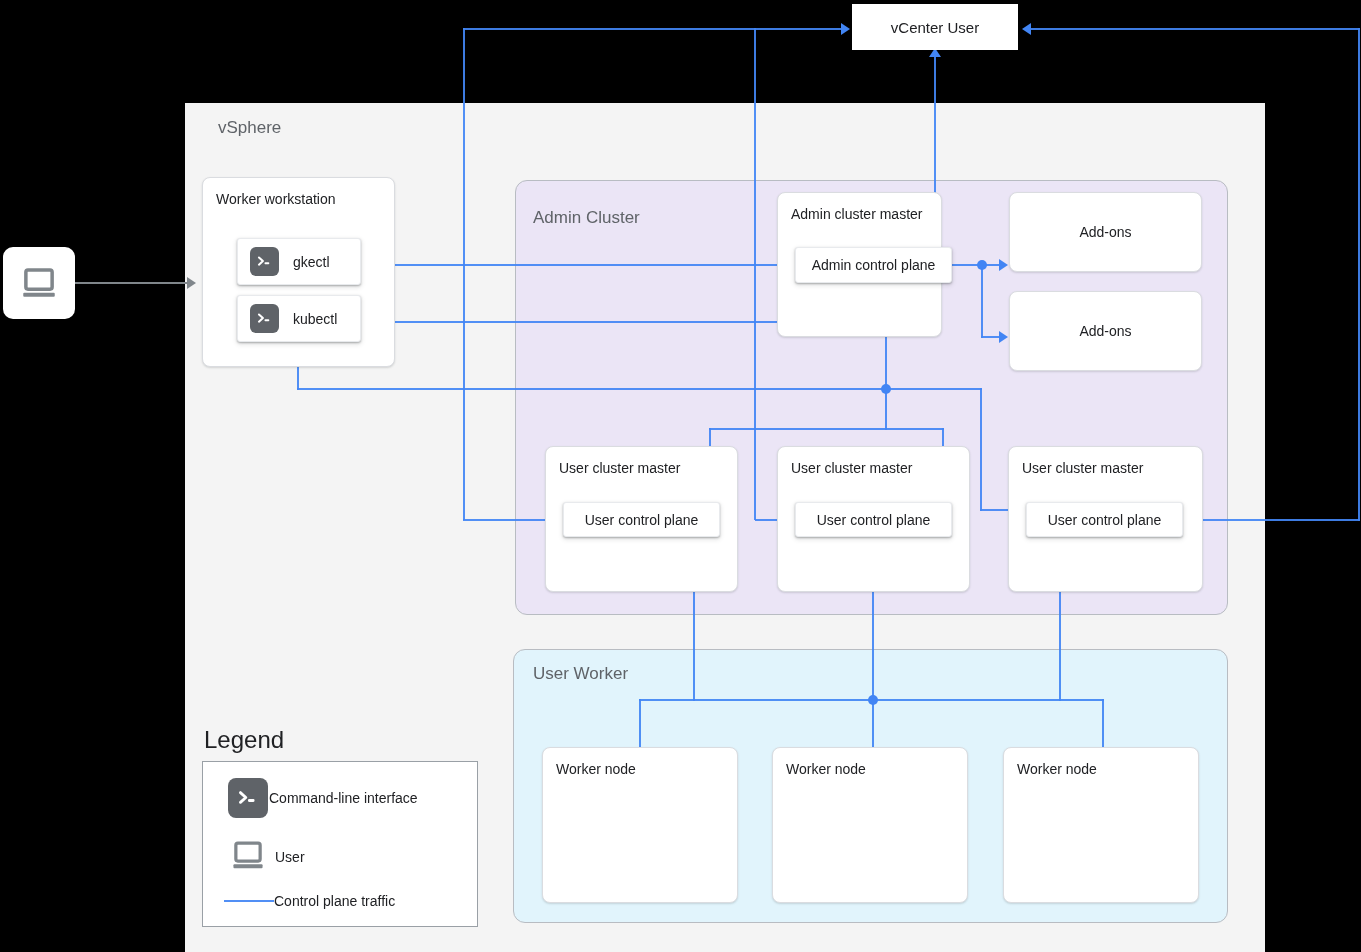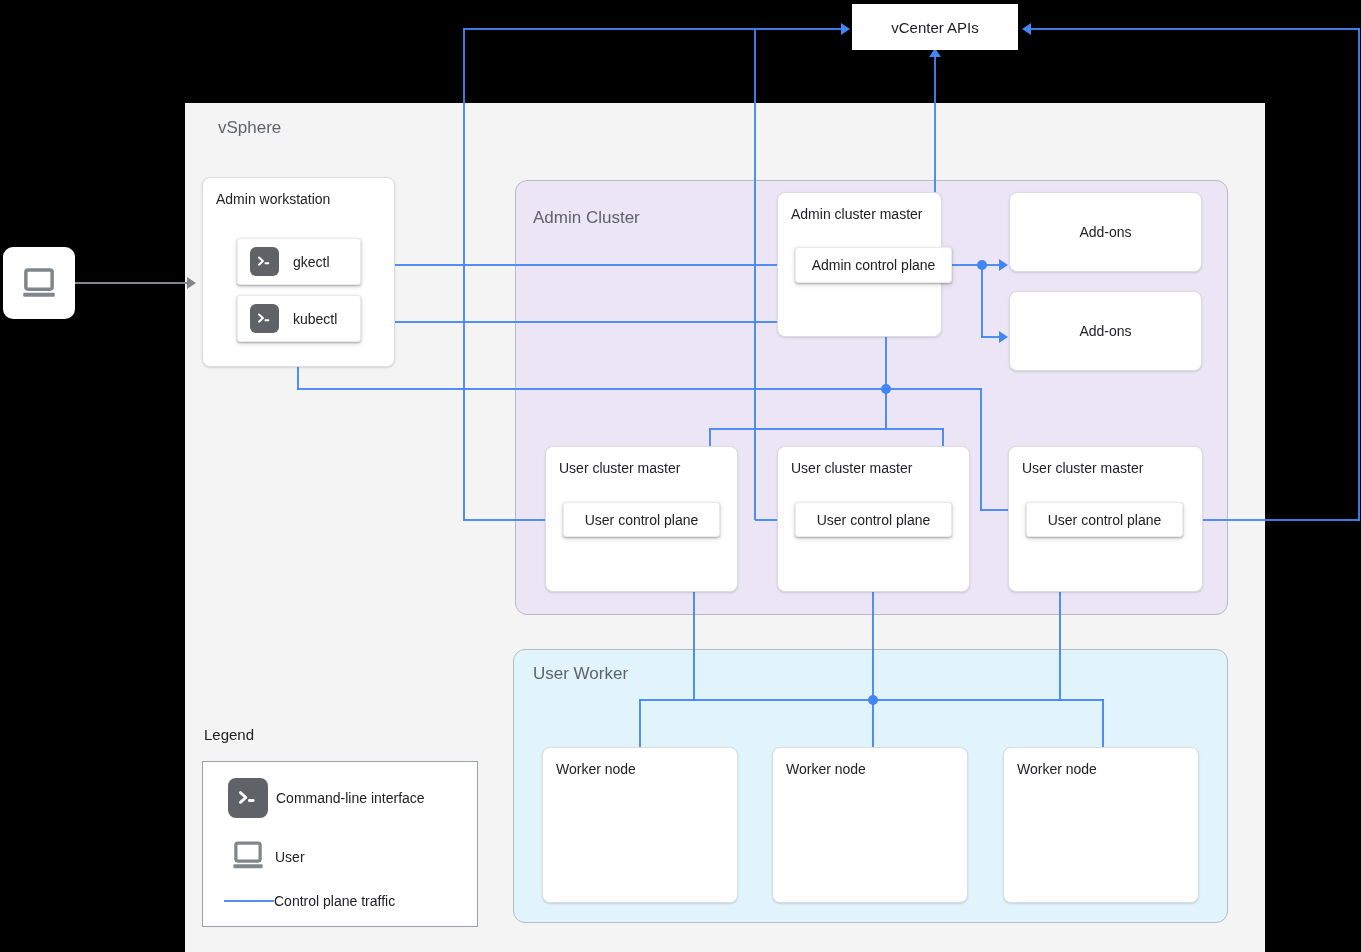--- a/index.html
+++ b/index.html
@@ -40,21 +40,21 @@
   .arr-u{border-left:6px solid transparent;border-right:6px solid transparent;border-bottom:9px solid #4285f4;}
   .arr-d{border-left:6px solid transparent;border-right:6px solid transparent;border-top:9px solid #4285f4;}
   .arr-gray-r{border-top:6px solid transparent;border-bottom:6px solid transparent;border-left:9px solid #80868b;}
   
   .term-icon{background:#5f6368;border-radius:6px;display:flex;align-items:center;justify-content:center;}
   .tool-row{display:flex;align-items:center;gap:14px;padding-left:12px;height:100%;}
   .tool-label{font-size:14px;color:#202124;}
   
   .user-box{background:#fff;border-radius:10px;display:flex;align-items:center;justify-content:center;}
   
-  .legend-title{font-size:15px;color:#202124;}
+  .legend-title{font-size:24px;color:#202124;}
   .legend-box{background:#fff;border:1px solid #9aa0a6;}
   .legend-row{position:absolute;display:flex;align-items:center;}
   .legend-label{font-size:14px;color:#202124;white-space:nowrap;}
   .legend-line{width:50px;height:2px;background:rgba(66,133,244,.92);}
 </style>
 </head>
 <body>
 
 <div id="canvas">
 
@@ -123,32 +123,32 @@
   <div class="abs line" style="left:1102px;top:699px;width:2px;height:49px;"></div>
 
   <div class="abs dot" style="left:977px;top:260px;"></div>
   <div class="abs dot" style="left:881px;top:384px;"></div>
   <div class="abs dot" style="left:868px;top:695px;"></div>
 
   <div class="abs gline" style="left:75px;top:282px;width:112px;height:2px;"></div>
   <div class="abs arr arr-gray-r" style="left:187px;top:277px;"></div>
 
   <div class="abs vcenter-box" style="left:852px;top:4px;width:166px;height:46px;">
-    <span>vCenter APIs</span>
+    <span>vCenter User</span>
   </div>
 
   <div class="abs user-box" style="left:3px;top:247px;width:72px;height:72px;">
     <svg width="42" height="42" viewBox="0 0 24 24">
       <rect x="4.5" y="4.5" width="15" height="11" rx="1.2" fill="none" stroke="#80868b" stroke-width="2"></rect>
       <rect x="3" y="17.5" width="18" height="2.4" rx="0.6" fill="#80868b"></rect>
     </svg>
   </div>
 
   <div class="abs node" style="left:202px;top:177px;width:193px;height:190px;">
-    <div class="node-title">Admin workstation</div>
+    <div class="node-title">Worker workstation</div>
   </div>
   <div class="abs subnode" style="left:237px;top:238px;width:124px;height:47px;justify-content:flex-start;">
     <div class="tool-row">
       <span class="term-icon" style="width:29px;height:29px;">
         <svg width="19" height="19" viewBox="0 0 24 24">
             <path d="M5 7l5 4.5L5 16" fill="none" stroke="#fff" stroke-width="2.6" stroke-linecap="round" stroke-linejoin="round"></path>
             <rect x="12" y="13" width="6" height="2.6" rx="1" fill="#fff"></rect>
           </svg>
       </span>
       <span class="tool-label">gkectl</span>
@@ -206,21 +206,21 @@
   </div>
   <div class="abs node" style="left:772px;top:747px;width:196px;height:156px;">
     <div class="node-title">Worker node</div>
   </div>
   <div class="abs node" style="left:1003px;top:747px;width:196px;height:156px;">
     <div class="node-title">Worker node</div>
   </div>
 
   <div class="abs legend-title" style="left:204px;top:726px;">Legend</div>
   <div class="abs legend-box" style="left:202px;top:761px;width:276px;height:166px;">
-    <div class="legend-row" style="left:25px;top:16px;gap:8px;">
+    <div class="legend-row" style="left:25px;top:16px;gap:1px;">
       <span class="term-icon" style="width:40px;height:40px;border-radius:8px;">
         <svg width="26" height="26" viewBox="0 0 24 24">
             <path d="M5 7l5 4.5L5 16" fill="none" stroke="#fff" stroke-width="2.6" stroke-linecap="round" stroke-linejoin="round"></path>
             <rect x="12" y="13" width="6" height="2.6" rx="1" fill="#fff"></rect>
           </svg>
       </span>
       <span class="legend-label">Command-line interface</span>
     </div>
     <div class="legend-row" style="left:25px;top:78px;gap:7px;">
       <svg width="40" height="34" viewBox="0 0 24 21">

